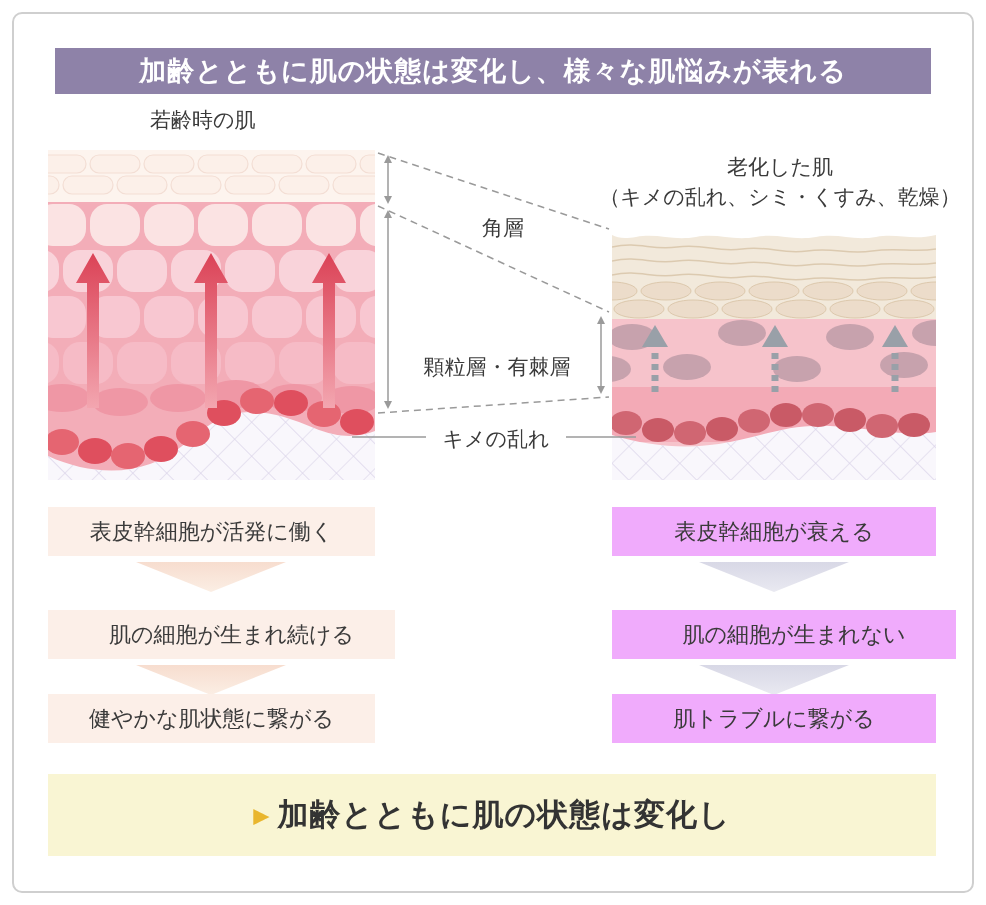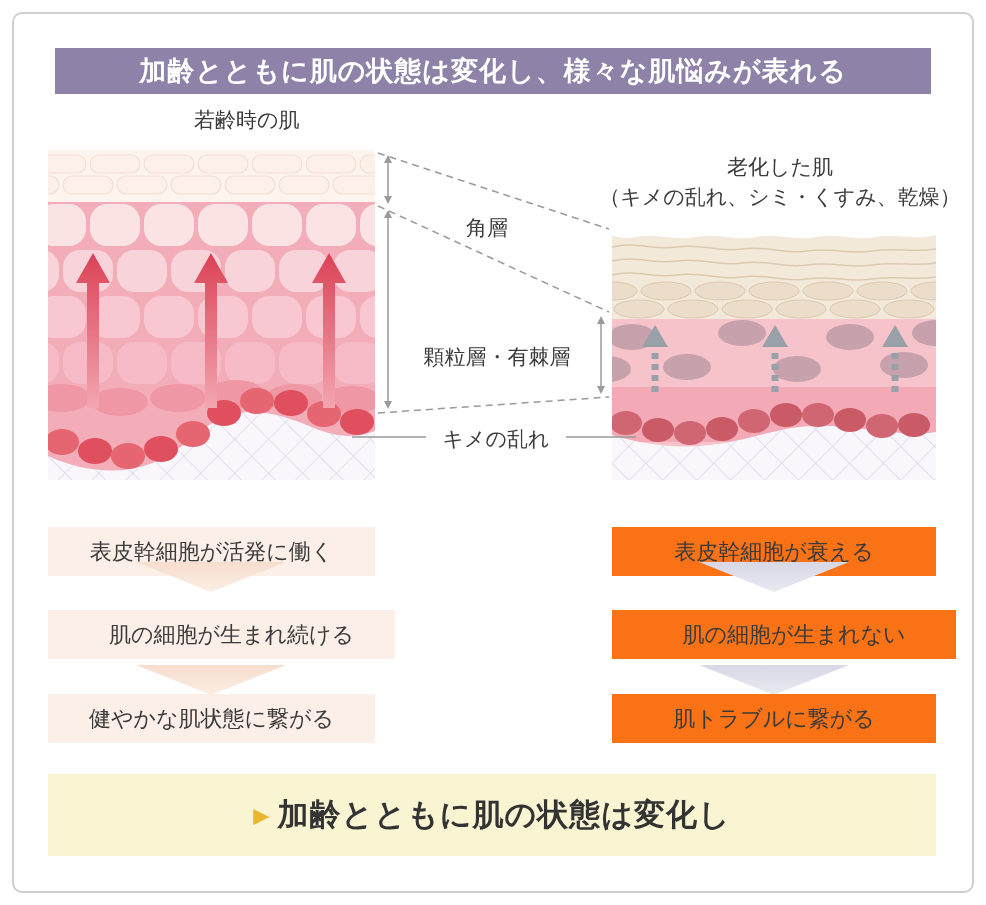--- a/index.html
+++ b/index.html
@@ -10,42 +10,42 @@
   .frame {
     position:absolute; left:12px; top:12px; right:12px; bottom:12px;
     border:2px solid #cfcfcf; border-radius:10px; pointer-events:none;
   }
   .header {
     position:absolute; left:55px; top:48px; width:876px; height:46px;
     background:#8e82a8; display:flex; align-items:center; justify-content:center;
   }
   .header span { color:#ffffff; font-weight:bold; font-size:27px; letter-spacing:1px; }
 
-  .young-label { position:absolute; left:150px; top:106px; font-size:21px; color:#3a3a3a;margin-left:44px; }
+  .young-label { position:absolute; left:150px; top:106px; font-size:21px; color:#3a3a3a; }
   .aged-label  { position:absolute; left:597px; top:154px; width:366px; text-align:center;
                  font-size:21px; line-height:1.45; color:#3a3a3a; }
 
   .illus-left  { position:absolute; left:48px;  top:150px; width:327px; height:330px; }
   .illus-right { position:absolute; left:612px; top:225px; width:324px; height:255px; }
   .illus-left svg, .illus-right svg { display:block; }
 
   .overlay { position:absolute; left:0; top:0; pointer-events:none; }
 
   .layer-label { position:absolute; font-size:21px; text-align:center; color:#3a3a3a; }
-  .l-kakuso { left:437px; top:214px; width:100px; }
-  .l-karyu  { left:400px; top:343px; width:194px; }
+  .l-kakuso { left:453px; top:214px; width:100px; }
+  .l-karyu  { left:400px; top:353px; width:194px; }
   .l-stem   { left:429px; top:425px; width:134px; }
 
   .flow-box {
     position:absolute; height:49px; display:flex; align-items:center; justify-content:center;
     font-size:22px; color:#3a3a3a;
   }
   .col-left  { left:48px;  width:327px; background:#fcefe8; }
-  .col-right { left:612px; width:324px; background:#f97316; }
-  .r1 { top:527px; } .r2 { top:610px;padding-left:20px; } .r3 { top:694px; }
+  .col-right { left:612px; width:324px; background:#f0abfc; }
+  .r1 { top:507px; } .r2 { top:610px;padding-left:20px; } .r3 { top:694px; }
 
   .tri { position:absolute; width:150px; height:30px;
          clip-path:polygon(0 0, 100% 0, 50% 100%); }
   .tri-left  { left:136px; background:linear-gradient(#f7ddcf,#fbeee4); }
   .tri-right { left:699px; background:linear-gradient(#d8d8e6,#e9e9f1); }
   .t1 { top:562px; } .t2 { top:665px; }
 
   .banner {
     position:absolute; left:48px; top:774px; width:888px; height:82px;
     background:#f9f5d3; display:flex; align-items:center; justify-content:center; gap:8px;

